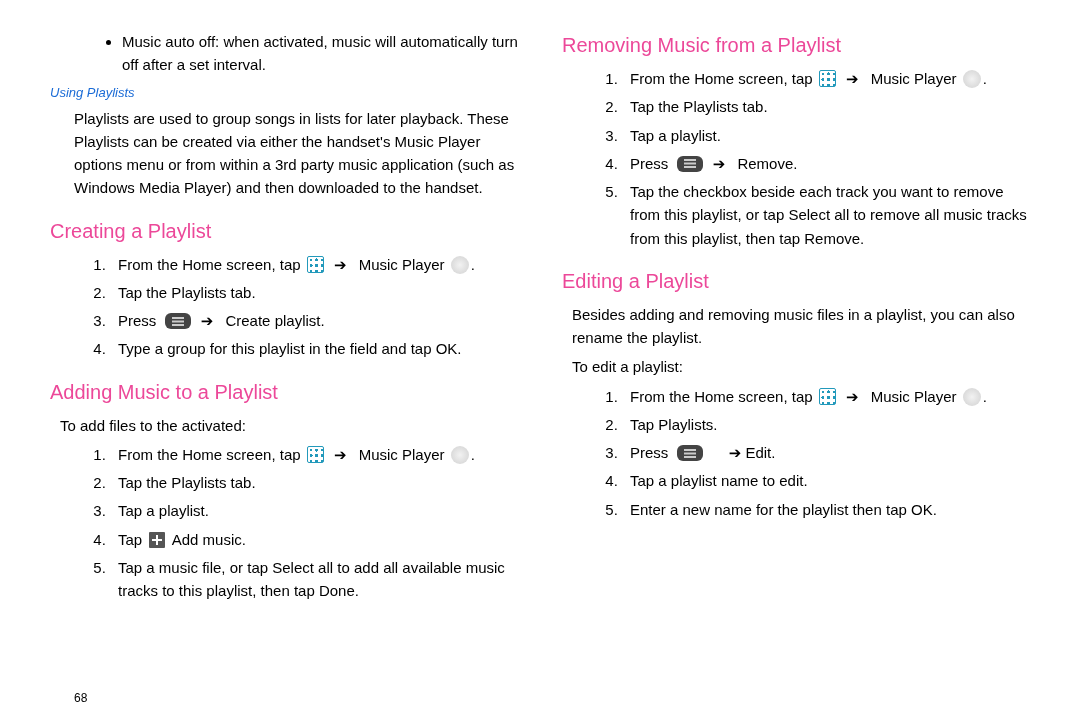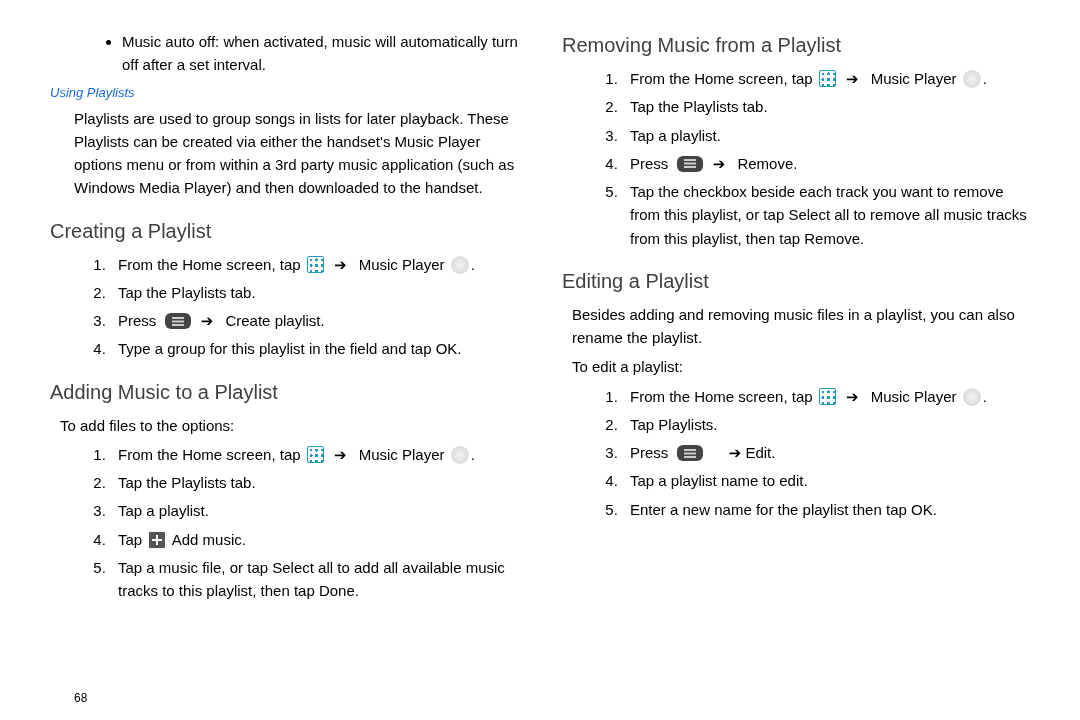--- a/index.html
+++ b/index.html
@@ -19,21 +19,21 @@
     padding: 30px 46px 0 50px;
     gap: 40px;
     height: 100%;
     box-sizing: border-box;
   }
   .col {
     flex: 1 1 0;
     position: relative;
   }
   .h-blue {
-    color: #404040;
+    color: #ec4899;
     font-size: 20px;
     font-weight: 400;
     margin: 16px 0 6px 0;
   }
   .h-blue-italic {
     color: #1a6bd6;
     font-size: 13px;
     font-style: italic;
     font-weight: 400;
     margin: 6px 0 4px 0;
@@ -171,21 +171,21 @@
       <li>
         <span>Press</span>
         <span class="icon-menu"></span>
         <span class="arrow">➔</span>
         <span>Create playlist.</span>
       </li>
       <li>Type a group for this playlist in the field and tap OK.</li>
     </ol>
 
     <div class="h-blue">Adding Music to a Playlist</div>
-    <p style="margin-left:10px">To add files to the options:</p>
+    <p style="margin-left:10px">To add files to the activated:</p>
     <ol>
       <li>
         <span>From the Home screen, tap</span>
         <span class="icon-apps"></span>
         <span class="arrow">➔</span>
         <span>Music Player</span>
         <span class="icon-disc"></span>.
       </li>
       <li>Tap the Playlists tab.</li>
       <li>Tap a playlist.</li>

